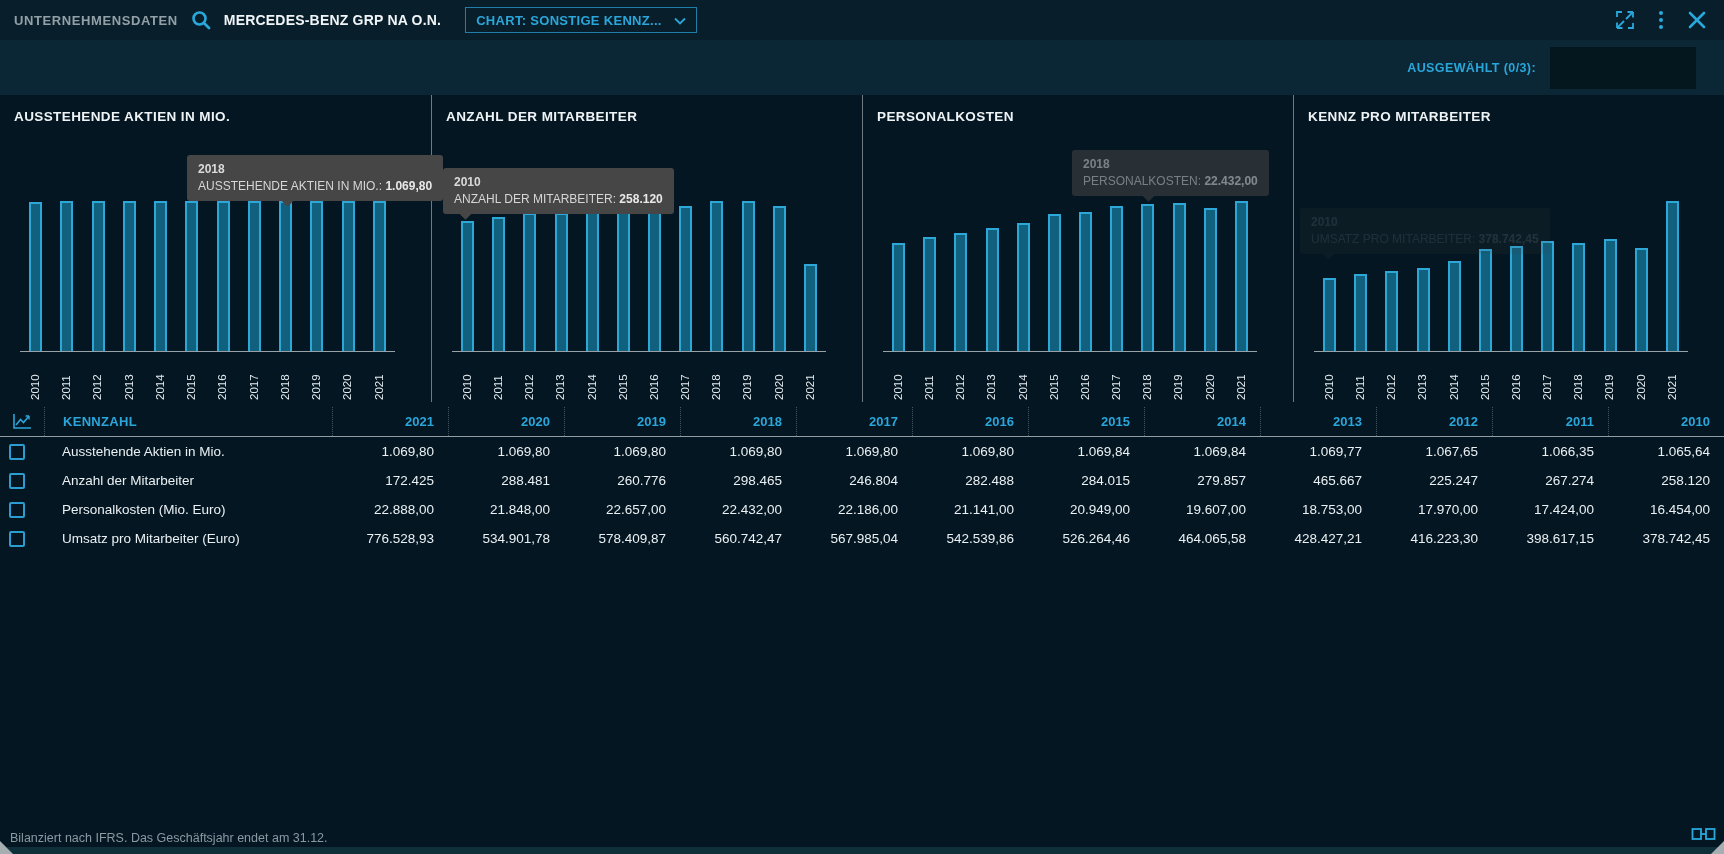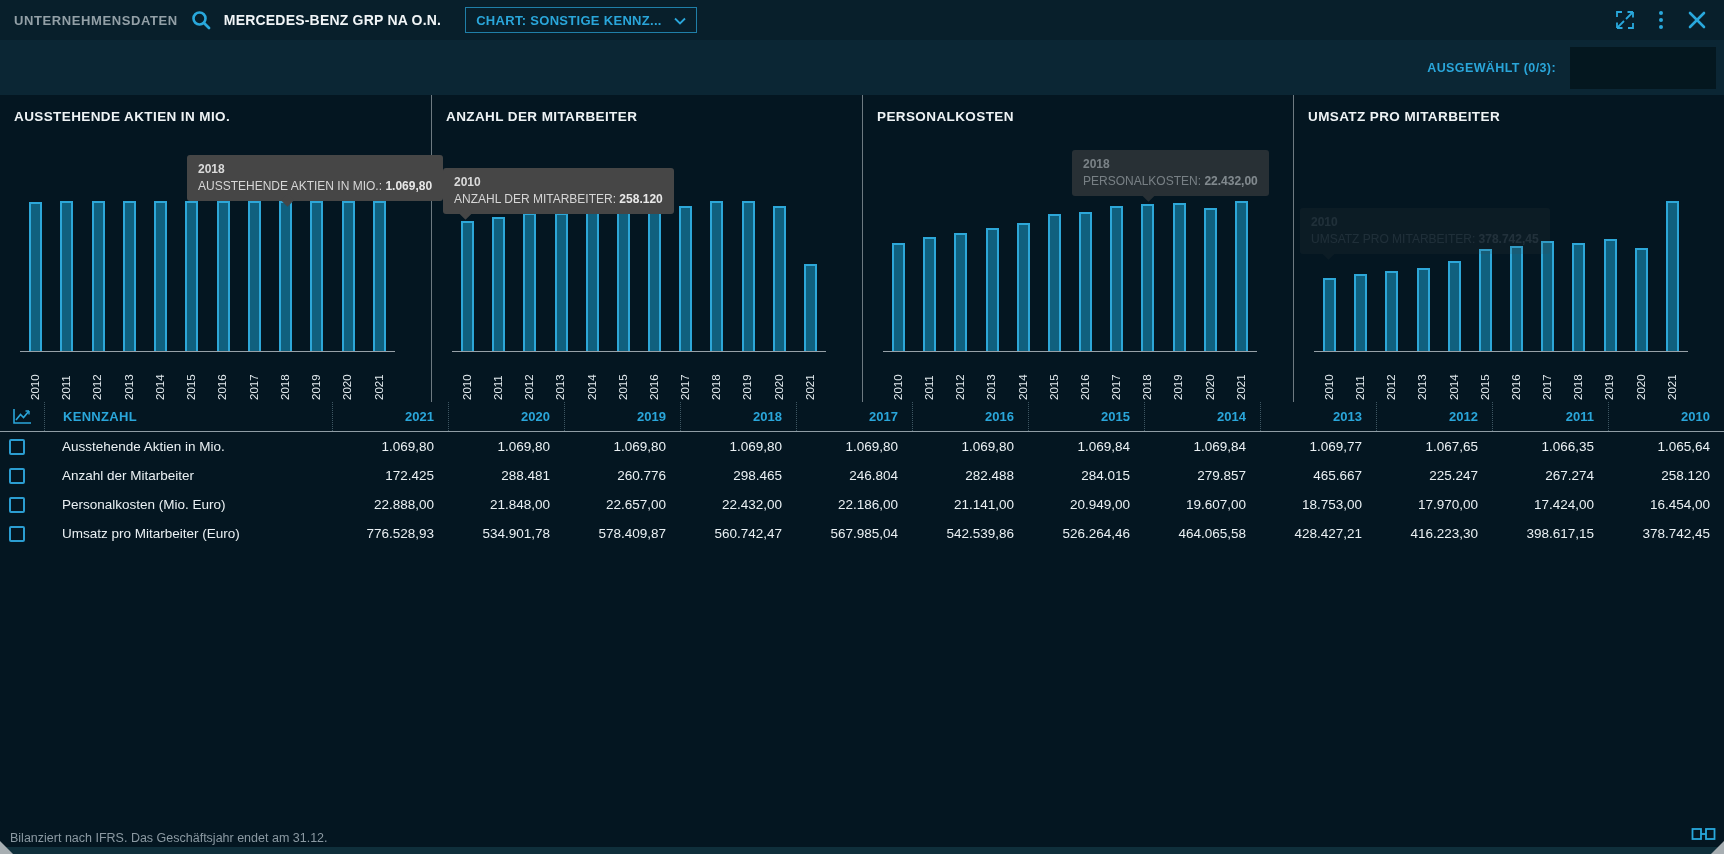--- a/index.html
+++ b/index.html
@@ -19,21 +19,21 @@
   .tbicon { display: flex; align-items: center; justify-content: center; width: 26px; height: 26px; cursor: pointer; }
   .instrument { color: #f1f5f7; font-weight: bold; font-size: 14px; letter-spacing: .2px; }
   .chart-select { margin-left: 14px; height: 26px; background: transparent; border: 1px solid #1f7fa8; color: #2aa6da;
     font-weight: bold; font-size: 13px; display: flex; align-items: center; gap: 12px; padding: 0 10px;
     letter-spacing: .3px; font-family: "Liberation Sans", sans-serif; cursor: pointer; }
   .spacer { flex: 1; }
   .kebab { display: flex; flex-direction: column; align-items: center; }
   .kebab .dot { width: 4px; height: 4px; border-radius: 50%; background: #29a8dc; margin: 1.5px 0; }
 
   
-  .toolbar { height: 55px; background: #0b2634; display: flex; align-items: center; justify-content: flex-end; padding: 0 8px; gap: 14px; }
+  .toolbar { height: 55px; background: #0b2634; display: flex; align-items: center; justify-content: flex-end; padding: 0 28px; gap: 14px; }
   .sel-label { color: #2aa6da; font-weight: bold; font-size: 12.5px; letter-spacing: .4px; }
   .sel-slot { width: 146px; height: 42px; background: #04171f; }
 
   
   .charts-row { position: relative; height: 307px; display: flex; }
   .chart-panel { position: relative; width: 431px; height: 100%; }
   .chart-panel + .chart-panel { border-left: 1px solid #6e7a81; }
   .chart-title { position: absolute; top: 14px; left: 14px; color: #eef3f5; font-weight: bold; font-size: 13.5px; letter-spacing: .4px; white-space: nowrap; }
   .bars { position: absolute; left: 20px; right: 36px; bottom: 50px; height: 163px; display: flex; align-items: flex-end; border-bottom: 1px solid #97a1a8; }
   .bar-slot { flex: 1; display: flex; justify-content: center; align-items: flex-end; height: 100%; }
@@ -41,21 +41,21 @@
   .xlabels { position: absolute; left: 20px; right: 36px; bottom: 2px; height: 44px; display: flex; }
   .xlabel-slot { flex: 1; display: flex; justify-content: center; }
   .xlabel { writing-mode: vertical-rl; text-orientation: mixed; transform: rotate(180deg); color: #e4ebef; font-size: 11.5px; line-height: 1; }
 
   .tooltip { position: absolute; background: #464646; color: #d6d6d6; font-size: 12px; padding: 7px 11px 8px; border-radius: 3px; white-space: nowrap; z-index: 5; }
   .tooltip .tt-year { font-weight: bold; color: #dadada; margin-bottom: 3px; }
   .tooltip .tt-val b { color: #e8e8e8; }
   .tt-caret { position: absolute; bottom: -4px; width: 9px; height: 9px; background: #464646; transform: rotate(45deg); }
 
   
-  .table { }
+  .table { margin-top: 5px; }
   .thead, .trow { display: grid; grid-template-columns: 44px 288px repeat(12, 1fr); align-items: center; }
   .thead { height: 30px; border-bottom: 1px solid #909da5; }
   .hcell { color: #2aa6da; font-weight: bold; font-size: 13px; height: 100%; display: flex; align-items: center; justify-content: flex-end; padding-right: 14px; border-left: 1px dotted #3e5763; }
   .icon-cell { border-left: none; justify-content: center; padding-right: 0; cursor: pointer; }
   .key-cell { justify-content: flex-start; padding-left: 18px; letter-spacing: .3px; }
   .trow { height: 29px; }
   .cb-cell { display: flex; align-items: center; padding-left: 9px; }
   .checkbox { display: inline-block; width: 16px; height: 16px; border: 2px solid #2b9dd1; border-radius: 2px; background: transparent; cursor: pointer; }
   .label-cell { color: #eaf0f3; font-size: 13.5px; padding-left: 18px; }
   .val-cell { color: #eaf0f3; font-size: 13.5px; text-align: right; padding-right: 14px; }
@@ -352,21 +352,21 @@
           </div>
           <div class="xlabel-slot">
             <span class="xlabel">2020</span>
           </div>
           <div class="xlabel-slot">
             <span class="xlabel">2021</span>
           </div>
         </div>
       </div>
       <div class="chart-panel">
-        <div class="chart-title">UMSATZ PRO MITARBEITER</div>
+        <div class="chart-title">KENNZ PRO MITARBEITER</div>
         <div class="bars">
           <div class="bar-slot">
             <div class="bar" style="height: 73px;"></div>
           </div>
           <div class="bar-slot">
             <div class="bar" style="height: 77px;"></div>
           </div>
           <div class="bar-slot">
             <div class="bar" style="height: 80px;"></div>
           </div>

